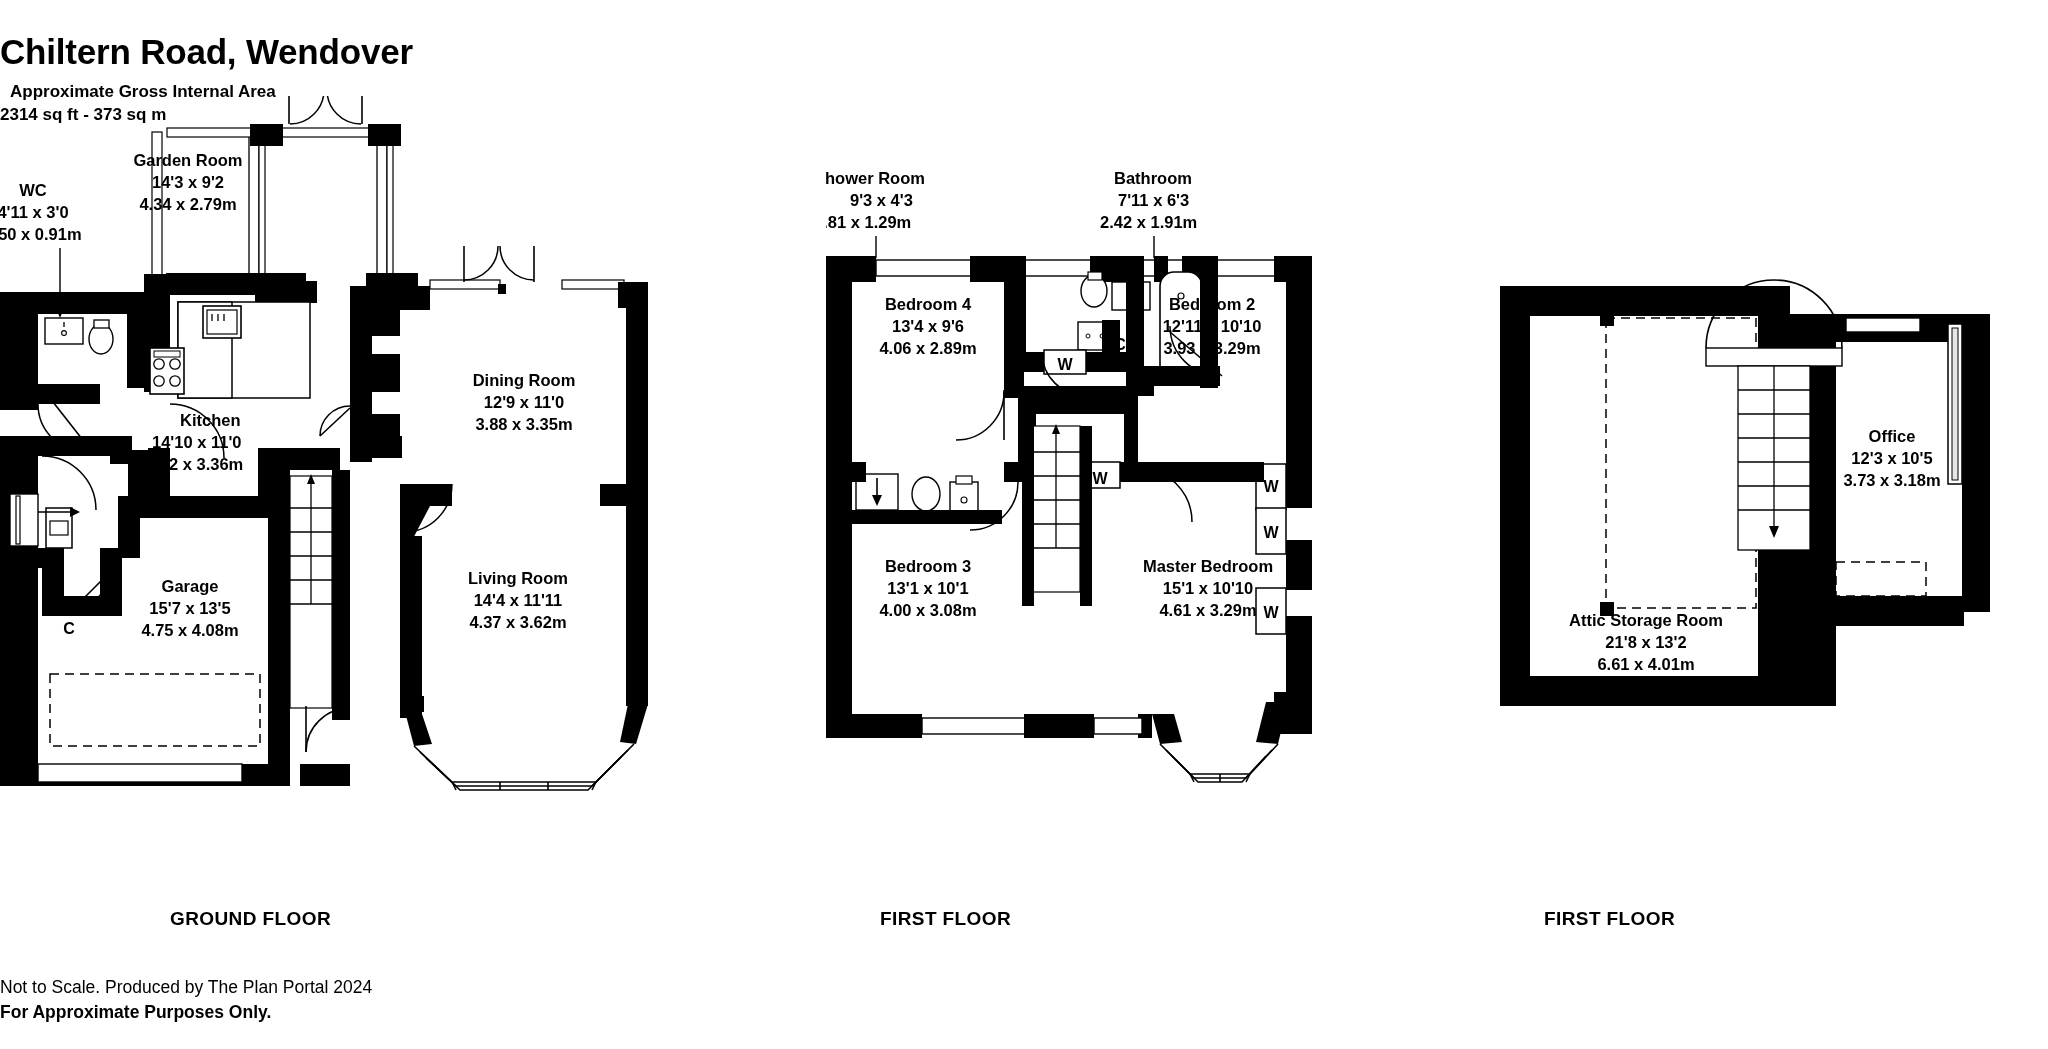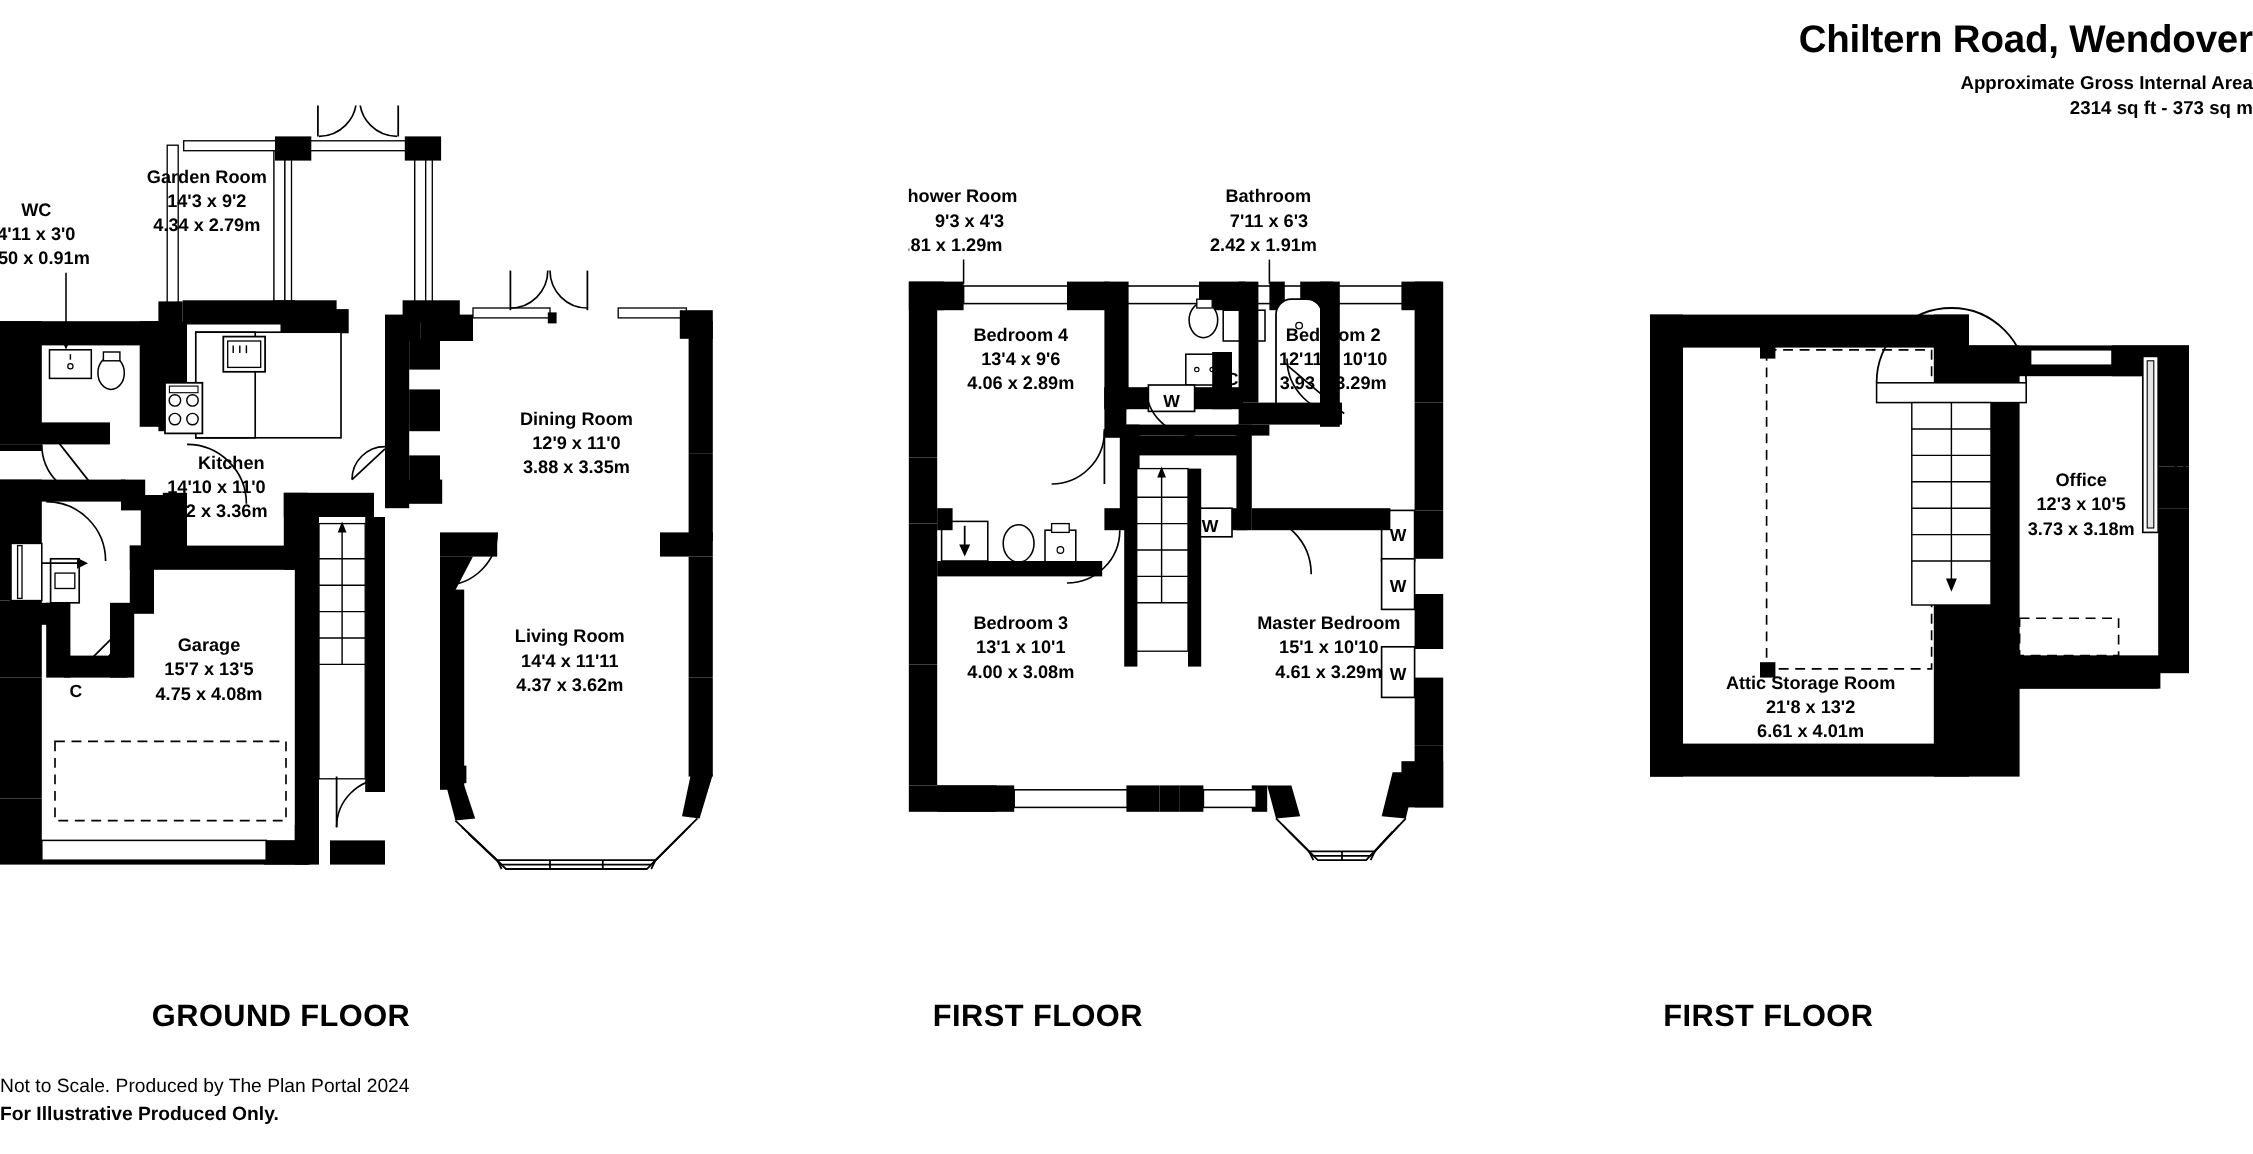--- a/index.html
+++ b/index.html
@@ -15,24 +15,24 @@
     position: relative;
     overflow: hidden;
   }
   .page {
     position: relative;
     width: 2048px;
     height: 1049px;
   }
   .header {
     position: absolute;
-    top: 0;
+    top: 16px;
     left: 0;
     width: 2048px;
-    text-align: right;
+    text-align: left;
     padding-top: 16px;
   }
   .title {
     font-size: 35px;
     font-weight: bold;
     letter-spacing: -0.2px;
     line-height: 1.15;
   }
   .subtitle {
     font-size: 17px;
@@ -52,23 +52,24 @@
     left: 0;
     width: 1893px;
     height: 820px;
   }
   .plan-svg {
     position: absolute;
     top: 0;
   }
   .floor-caption {
     position: absolute;
-    font-size: 28px;
+    font-size: 19px;
     font-weight: bold;
     letter-spacing: 0.4px;
+    margin-left: 32px;
   }
   .footer {
     position: absolute;
     left: 0;
     top: 975px;
     width: 2048px;
   }
   .footer-line1 {
     font-size: 17.5px;
     line-height: 1.45;
@@ -538,16 +539,16 @@
       </g>
     </svg>
 
     <div class="floor-caption" style="left:138px; top:812px;">GROUND FLOOR</div>
     <div class="floor-caption" style="left:848px; top:812px;">FIRST FLOOR</div>
     <div class="floor-caption" style="left:1512px; top:812px;">FIRST FLOOR</div>
   </div>
 
   <div class="footer">
     <div class="footer-line1">Not to Scale. Produced by The Plan Portal 2024</div>
-    <div class="footer-line2">For Illustrative Produced Only.</div>
+    <div class="footer-line2">For Approximate Purposes Only.</div>
   </div>
 
 </div>
 
 </body></html>

